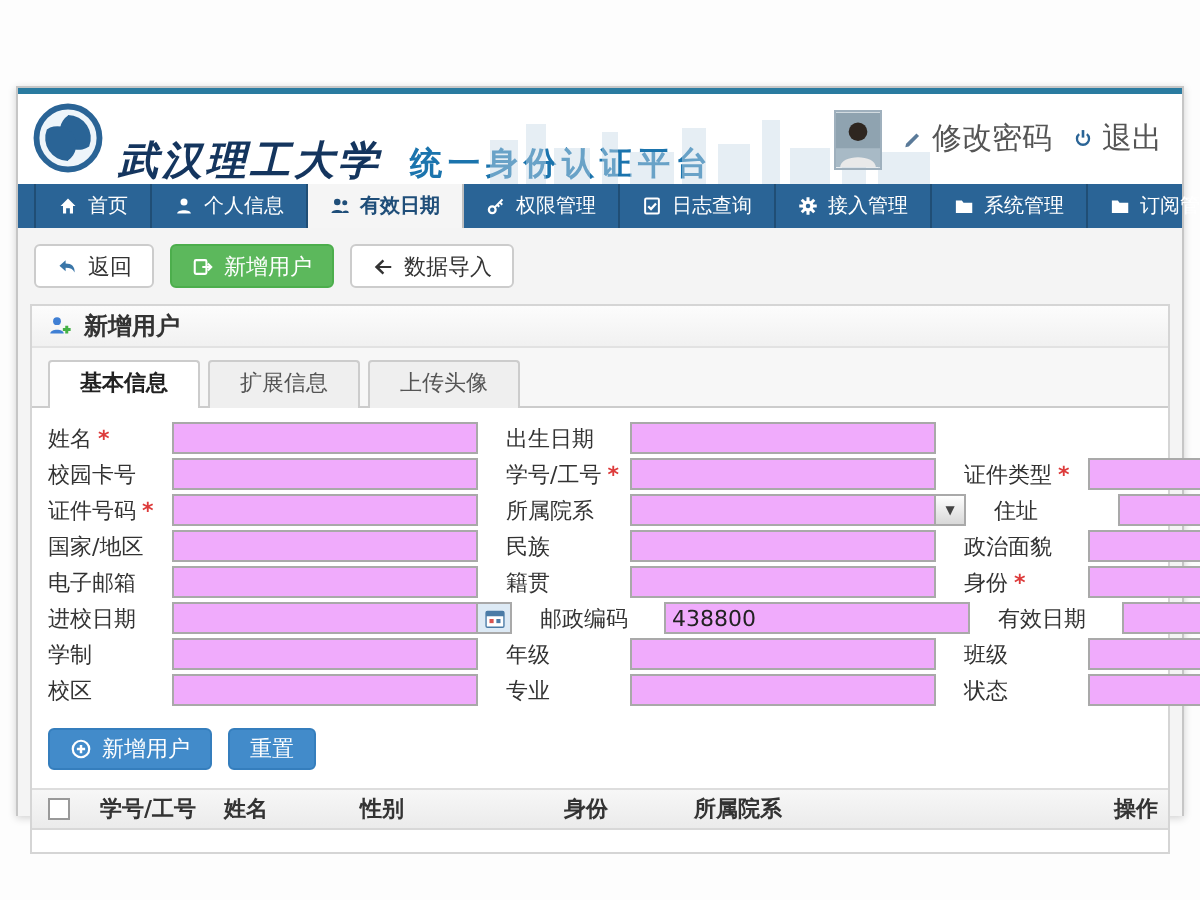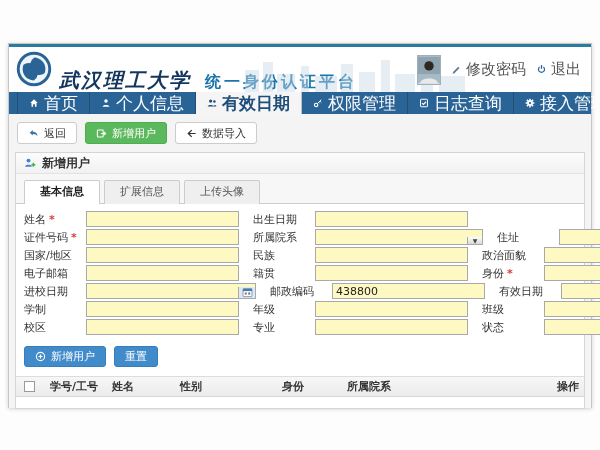--- a/index.html
+++ b/index.html
@@ -24,21 +24,21 @@
   .header-right { position:absolute; right:10px; top:0; height:45px;
     display:flex; align-items:center; gap:10px; }
   .avatar { width:24px; height:30px; border:1px solid #9fb0bd; }
   .hlink { display:flex; align-items:center; gap:4px; font-size:15px; color:#555;
     cursor:pointer; text-decoration:none; }
   .hico { width:11px; height:11px; color:#5a7a99; }
   .hico.pow { color:#2a6496; }
 
   
   .nav { display:flex; height:22px; background:var(--nav-blue,#2a6496); padding-left:8px; }
-  .nav-item { display:flex; align-items:center; gap:5px; padding:0 11px; font-size:17px;
+  .nav-item { display:flex; align-items:center; gap:5px; padding:0 11px; font-size:10px;
     color:#fff; border-right:1px solid rgba(0,0,0,.22); cursor:pointer; white-space:nowrap; }
   .nav-item:first-child { border-left:1px solid rgba(0,0,0,.22); }
   .nav-item.active { background:#f5f5f5; color:#1f4e79; font-weight:bold; }
   .nico { width:10px; height:10px; }
 
   
   .body-area { height:294px; background:#f4f4f4; padding:7px 6px 0 6px; }
   .toolbar { display:flex; gap:8px; margin:1px 0 8px 2px; }
   .btn { display:flex; align-items:center; gap:5px; font-size:11px; height:22px;
     padding:0 10px; border-radius:3px; cursor:pointer;
@@ -60,21 +60,21 @@
   .tab { font-size:11px; color:#555; background:#efefef; border:1px solid #ccc;
     border-bottom:none; border-radius:2px 2px 0 0; padding:3px 15px 4px;
     position:relative; top:1px; cursor:pointer; }
   .tab.active { background:#fff; color:#222; font-weight:bold; padding-bottom:5px; }
 
   .form-area { padding:7px 4px 4px 8px; background:#fff; }
   .form-row { display:grid; grid-template-columns:1.02fr 1.06fr 1fr; margin-bottom:2px; }
   .cell { display:flex; align-items:center; padding-right:14px; height:16px; }
   .cell label { flex:0 0 62px; font-size:11px; color:#333; white-space:nowrap; }
   .req { color:var(--required-red,#dd3b3b); margin-left:3px; font-weight:bold; }
-  .fieldwrap { flex:1; display:flex; height:16px; border:1px solid #a9a9a9; background:#fef9c3;align-items:flex-end; }
+  .fieldwrap { flex:1; display:flex; height:16px; border:1px solid #a9a9a9; background:#f0abfc; }
   .fieldwrap input { flex:1; min-width:0; border:none; outline:none; background:transparent;
     font-size:11px; padding:0 3px; color:#222;
     font-family:"DejaVu Sans","Liberation Sans",sans-serif; }
   .selbtn { flex:0 0 15px; display:flex; align-items:center; justify-content:center;
     font-size:6px; color:#444; background:linear-gradient(#fefefe,#d8d8d8);
     border-left:1px solid #a9a9a9; cursor:pointer; }
   .calbtn { flex:0 0 17px; display:flex; align-items:center; justify-content:center;
     background:#ddeaf5; border-left:1px solid #a9a9a9; cursor:pointer; }
   .calsvg { width:11px; height:11px; }
 
@@ -321,20 +321,40 @@
               </div>
               <div class="cell">
                 <label>出生日期</label>
                 <span class="fieldwrap">
                   <input style="">
                 </span>
               </div>
             </div>
             <div class="form-row">
               <div class="cell">
+                <label>校园卡号</label>
+                <span class="fieldwrap">
+                  <input style="">
+                </span>
+              </div>
+              <div class="cell">
+                <label>学号/工号<b class="req">*</b></label>
+                <span class="fieldwrap">
+                  <input style="">
+                </span>
+              </div>
+              <div class="cell">
+                <label>证件类型<b class="req">*</b></label>
+                <span class="fieldwrap">
+                  <input style="">
+                </span>
+              </div>
+            </div>
+            <div class="form-row">
+              <div class="cell">
                 <label>证件号码<b class="req">*</b></label>
                 <span class="fieldwrap">
                   <input style="">
                 </span>
               </div>
               <div class="cell">
                 <label>所属院系</label>
                 <span class="fieldwrap">
                   <input style="">
                   <span class="selbtn">▼</span>

